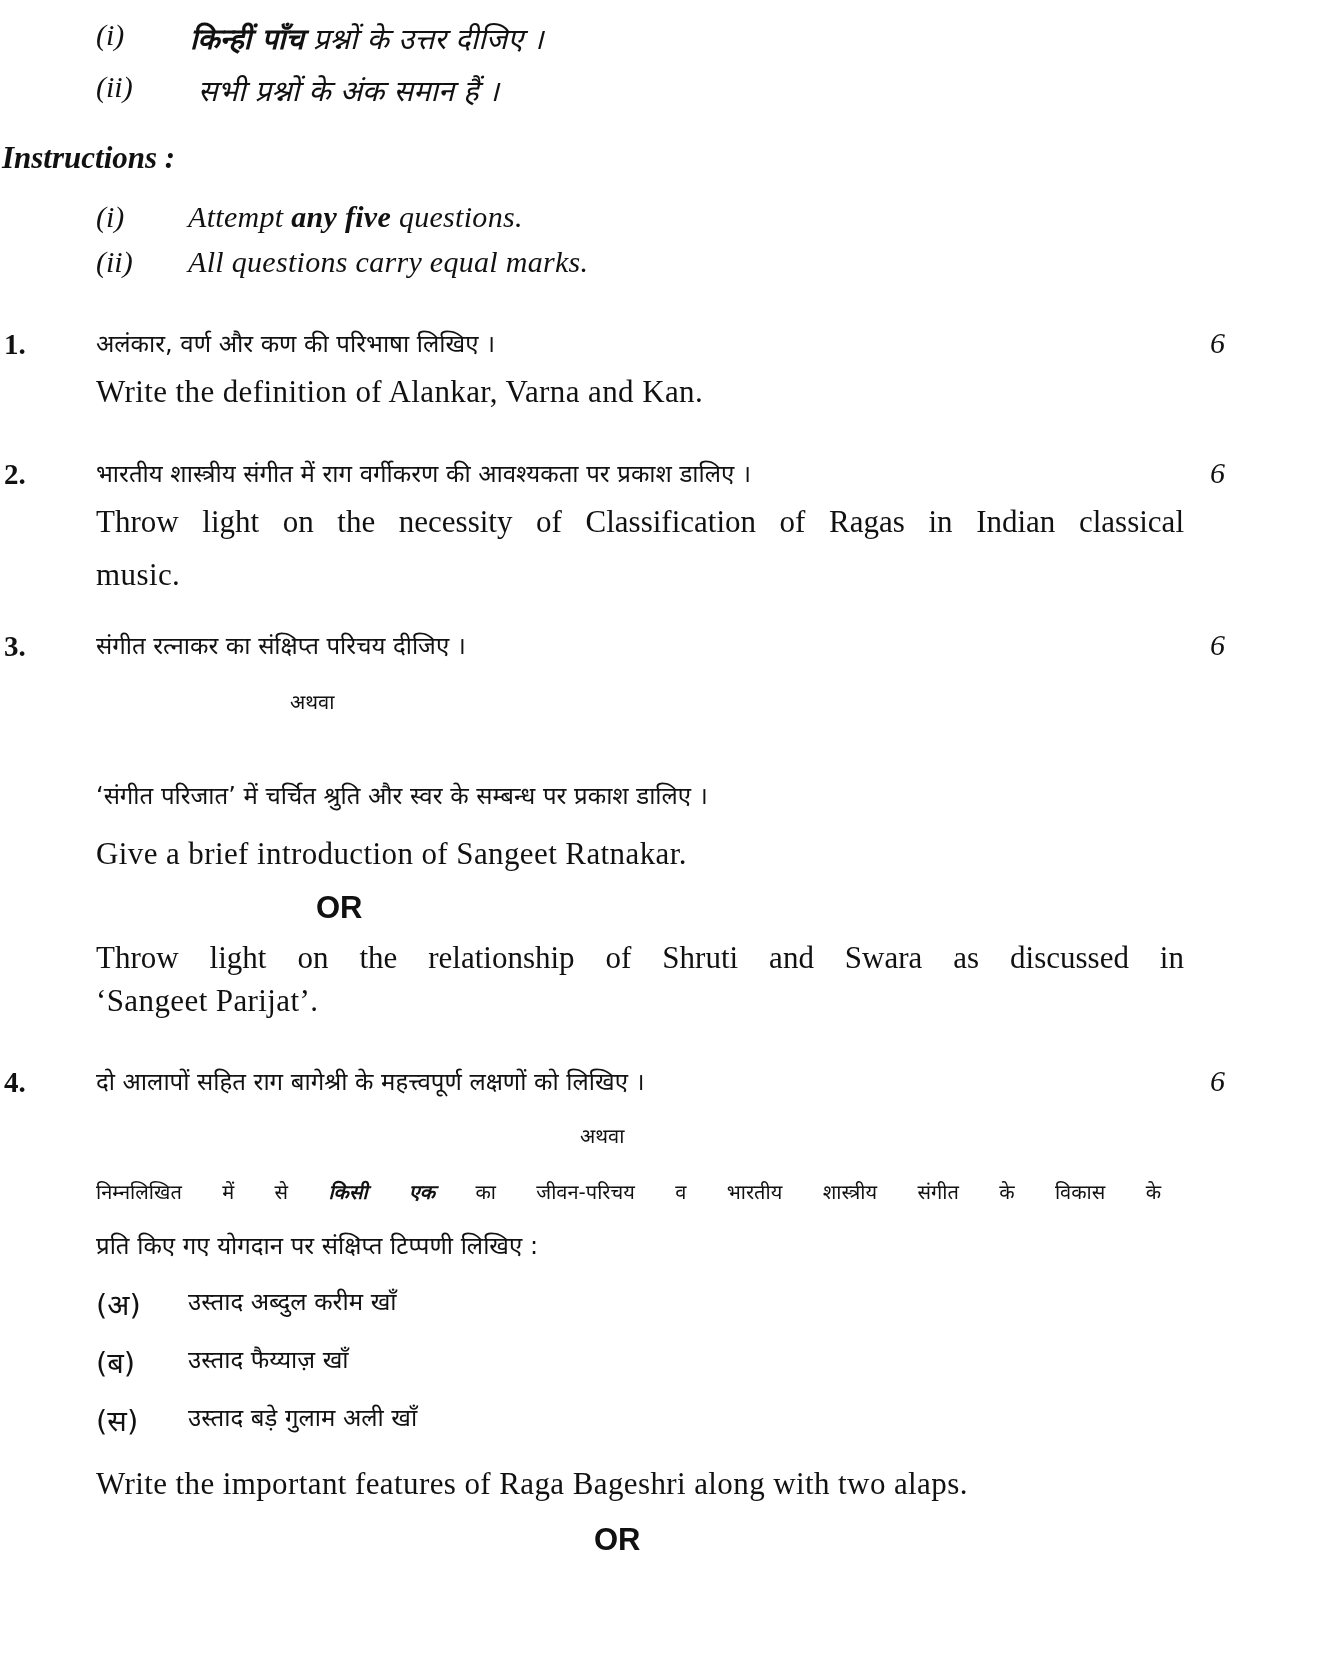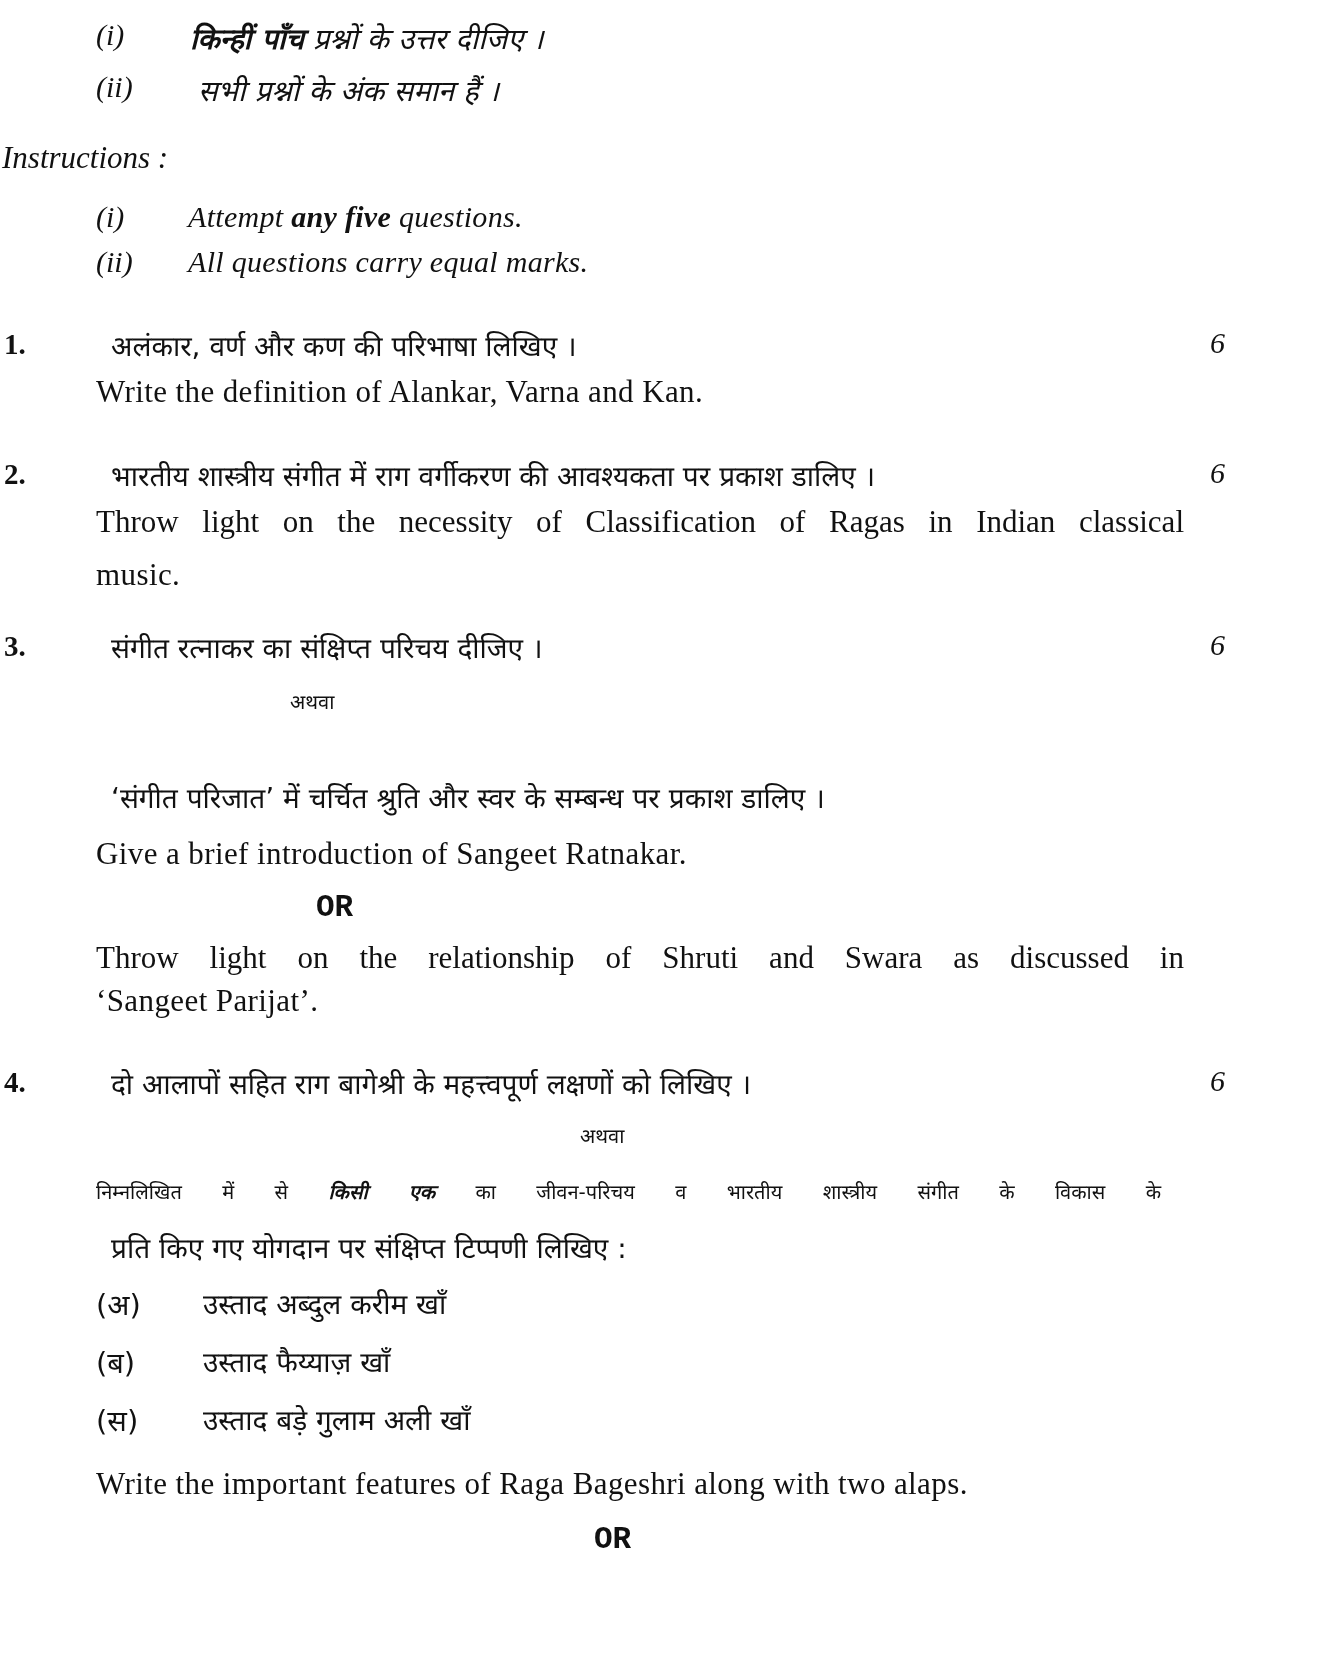--- a/index.html
+++ b/index.html
@@ -14,33 +14,33 @@
       overflow: hidden;
       color: #111111;
       font-family: "DejaVu Serif", "Liberation Serif", serif;
     }
     .abs { position: absolute; white-space: nowrap; }
     .hindi { font-family: "DejaVu Sans", "Liberation Sans", sans-serif; }
 
     .inst-num { font-size: 30px; font-style: italic; font-family: "Liberation Serif", serif; }
     .inst-text-hi { font-size: 29px; font-style: italic; }
     .inst-text-en { font-size: 30px; font-style: italic; font-family: "Liberation Serif", serif; letter-spacing: 0.3px; }
-    .heading { font-size: 31px; font-style: italic; font-weight: normal; font-family: "Liberation Serif", serif; }
+    .heading { font-size: 31px; font-style: italic; font-weight: bold; font-family: "Liberation Serif", serif; }
 
     .qnum { font-size: 29px; font-weight: bold; font-family: "Liberation Serif", serif; }
     .marks { font-size: 30px; font-style: italic; font-family: "Liberation Serif", serif; }
-    .hi-line { font-size: 28px; margin-left: 15px; }
+    .hi-line { font-size: 24px; }
     .en-line { font-size: 31px; font-family: "Liberation Serif", serif; letter-spacing: 0.4px; text-align: right; }
     .justify-line {
       font-size: 31px; font-family: "Liberation Serif", serif;
       white-space: normal; text-align: justify; text-align-last: justify;
       width: 1163px;
     }
     .or-hi { font-size: 20px; font-weight: normal; }
-    .or-en { font-size: 31px; font-weight: bold; font-family: Liberation Mono, monospace; }
+    .or-en { font-size: 31px; font-weight: bold; font-family: Liberation Sans, sans-serif; }
     .sub-label { font-size: 29px; }
     .justify-hi {
       font-size: 20px; white-space: normal; text-align: justify; text-align-last: justify;
       width: 1065px;
     }
   </style>
 </head>
 <body>
 
 <section>

